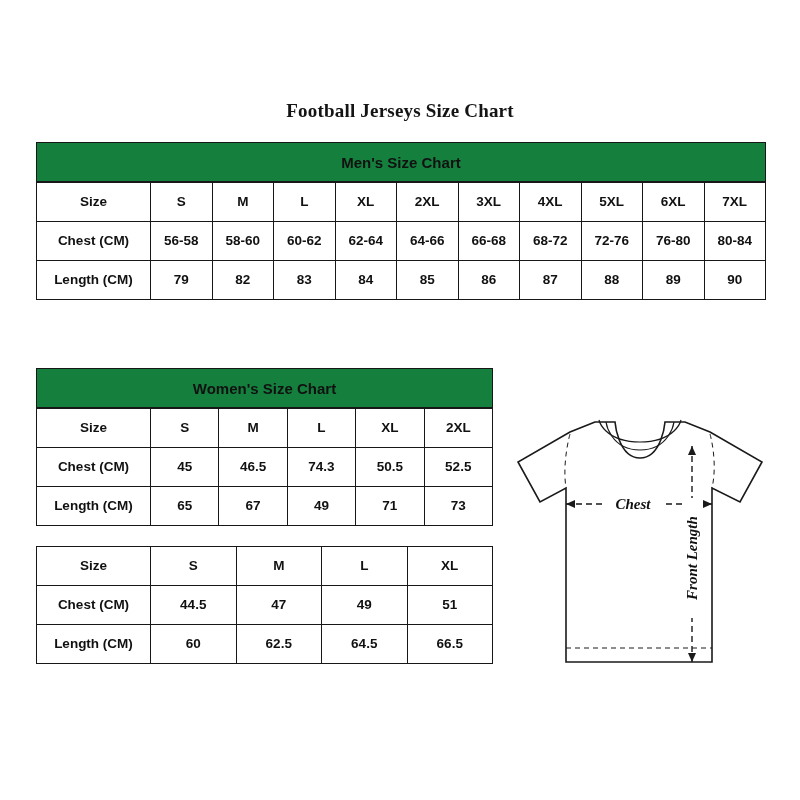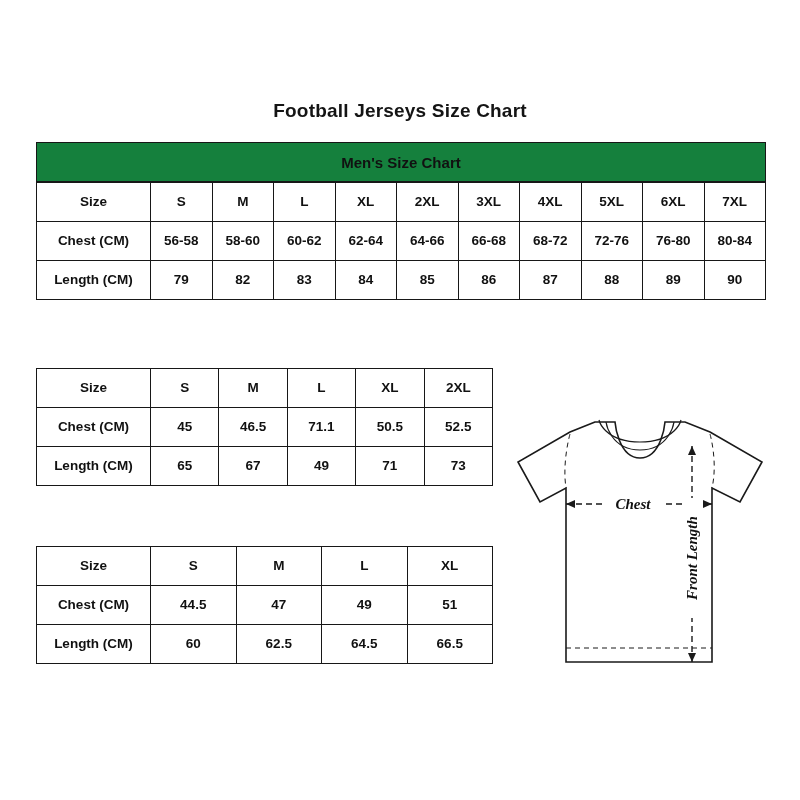--- a/index.html
+++ b/index.html
@@ -18,20 +18,21 @@
   #page-title {
     position: absolute;
     top: 100px;
     left: 0;
     width: 800px;
     text-align: center;
     font-size: 19px;
     font-weight: bold;
     letter-spacing: 0.2px;
     color: #141414;
+    font-family: Liberation Serif, serif;
   }
 
   table.size-table {
     border-collapse: collapse;
     table-layout: fixed;
     background: #ffffff;
   }
   table.size-table th,
   table.size-table td {
     border: 1px solid #171717;
@@ -175,20 +176,21 @@
         <td>88</td>
         <td>89</td>
         <td>90</td>
       </tr>
     </tbody>
   </table>
 </div>
 
 <div id="womens-wrap">
   <table class="size-table">
+    <caption class="table-head">Women's Size Chart</caption>
     <colgroup>
       <col class="c-label">
         <col class="c-data">
         <col class="c-data">
         <col class="c-data">
         <col class="c-data">
         <col class="c-data">
     </colgroup>
     <thead>
       <tr>
@@ -198,21 +200,21 @@
         <th>L</th>
         <th>XL</th>
         <th>2XL</th>
       </tr>
     </thead>
     <tbody>
       <tr>
         <td class="label-cell">Chest (CM)</td>
         <td>45</td>
         <td>46.5</td>
-        <td>71.1</td>
+        <td>74.3</td>
         <td>50.5</td>
         <td>52.5</td>
       </tr>
       <tr>
         <td class="label-cell">Length (CM)</td>
         <td>65</td>
         <td>67</td>
         <td>49</td>
         <td>71</td>
         <td>73</td>

